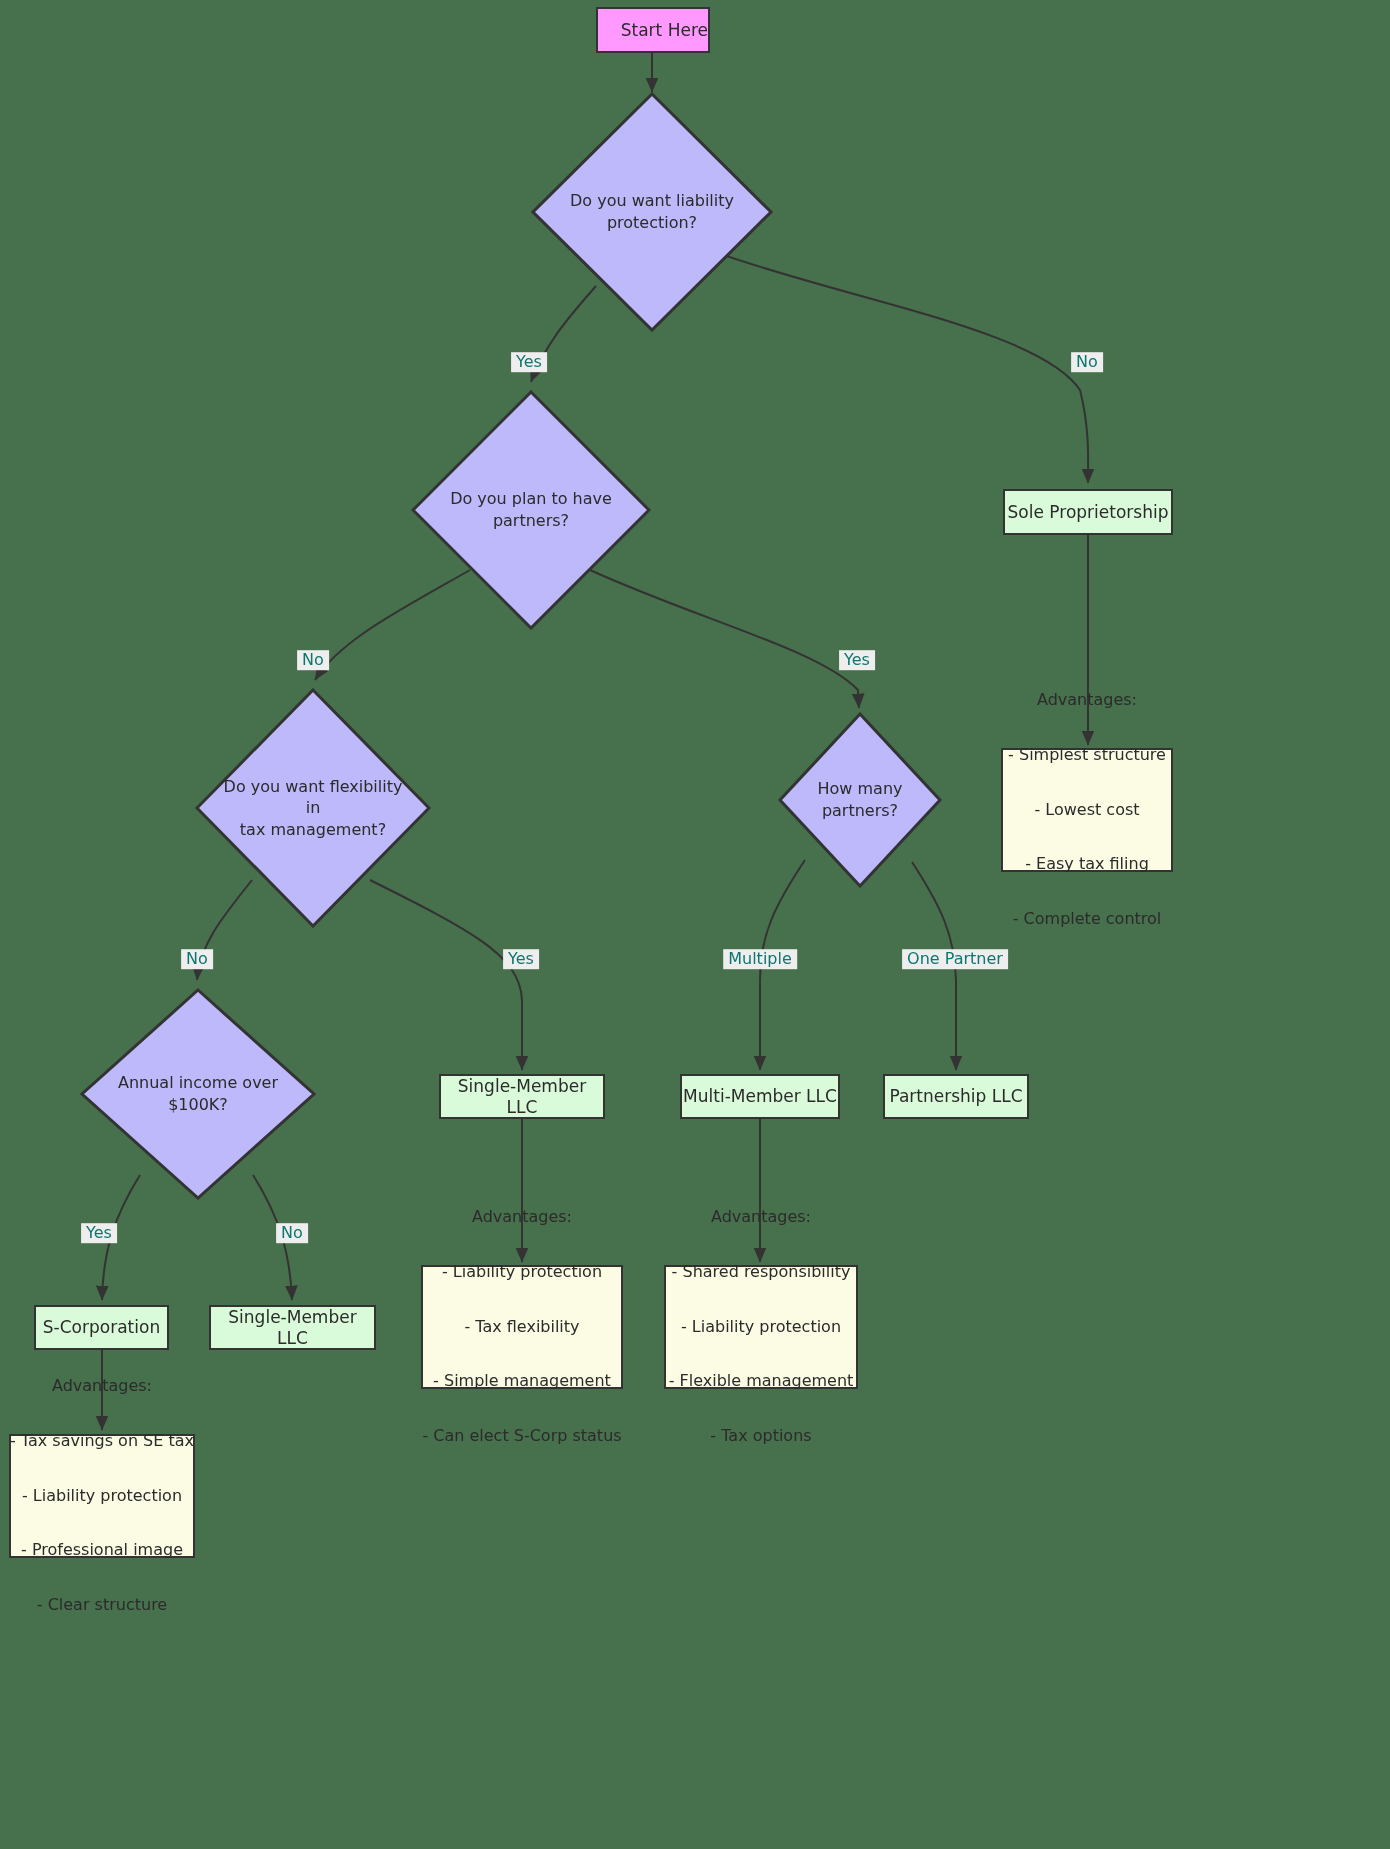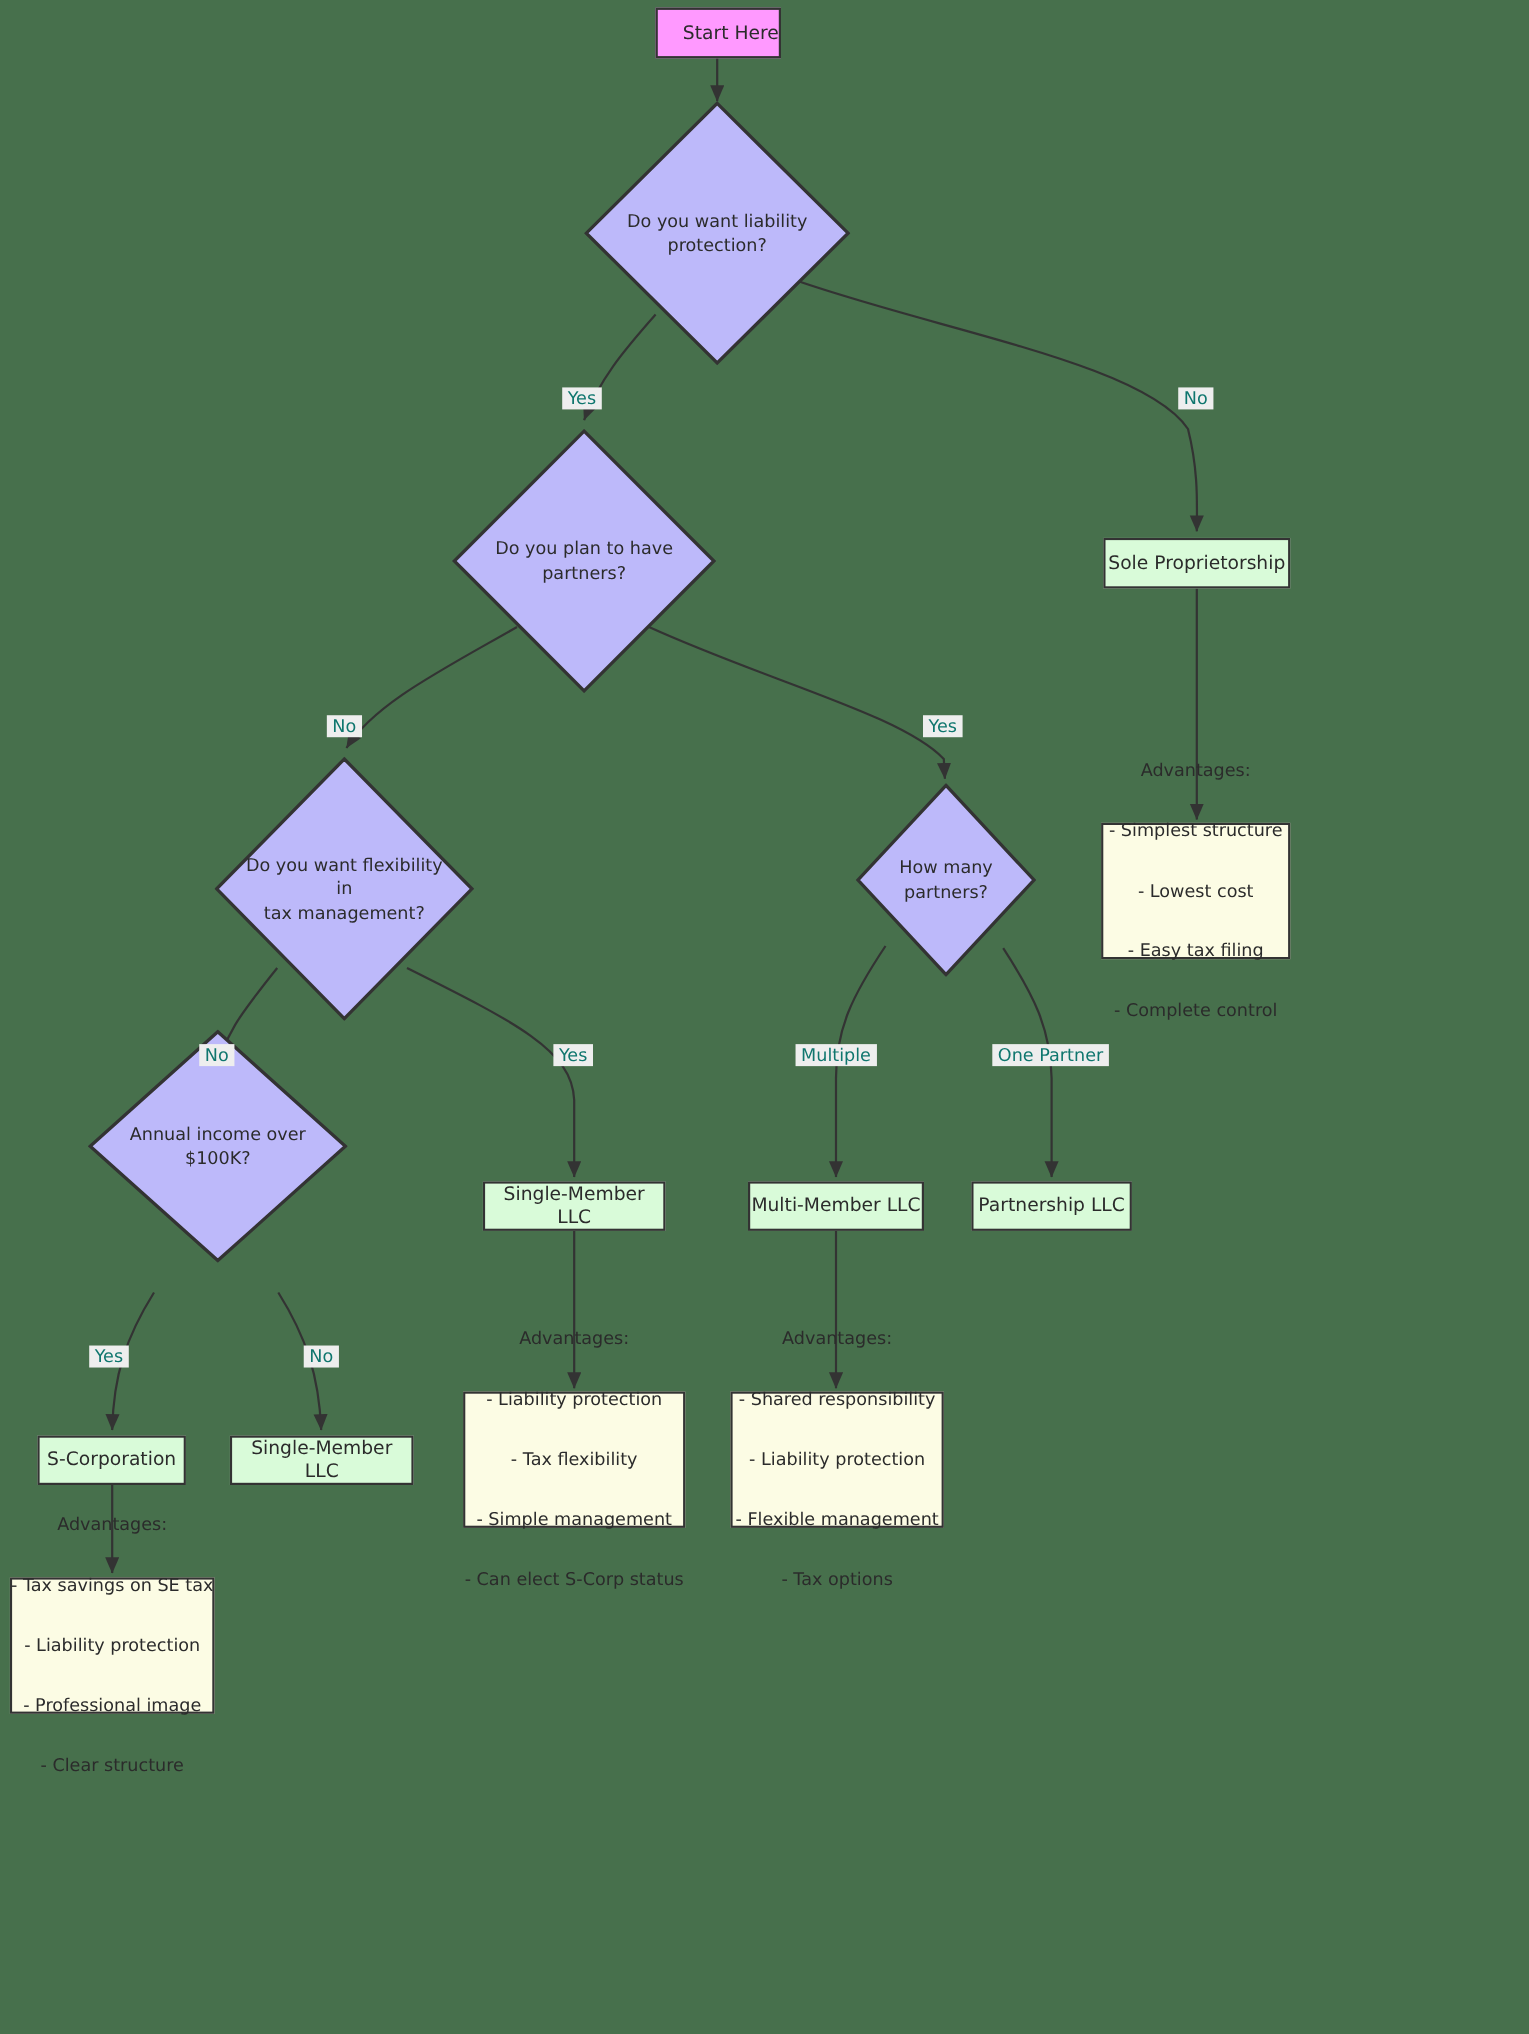--- a/index.html
+++ b/index.html
@@ -172,21 +172,21 @@
 
   <div class="node n-diamond" style="left:778px; top:712px; width:164px; height:176px;justify-content:center;">
     <svg class="dshape" viewBox="0 0 164 176" preserveAspectRatio="none">
       <polygon points="82,2 162,88 82,174 2,88" fill="#bdb9fa" stroke="#333333" stroke-width="3"></polygon>
     </svg>
     <div class="dlabel" style="max-width:96%;">
       <span>How many partners?</span>
     </div>
   </div>
 
-  <div class="node n-diamond" style="left:80px; top:936px; width:236px; height:212px;">
+  <div class="node n-diamond" style="left:80px; top:988px; width:236px; height:212px;">
     <svg class="dshape" viewBox="0 0 236 212" preserveAspectRatio="none">
       <polygon points="118,2 234,106 118,210 2,106" fill="#bdb9fa" stroke="#333333" stroke-width="3"></polygon>
     </svg>
     <div class="dlabel" style="max-width:92%;">
       <span>Annual income over $100K?</span>
     </div>
   </div>
 
   <div class="node n-result" style="left:1003px; top:489px; width:170px; height:46px;">
     <span>Sole Proprietorship</span>

